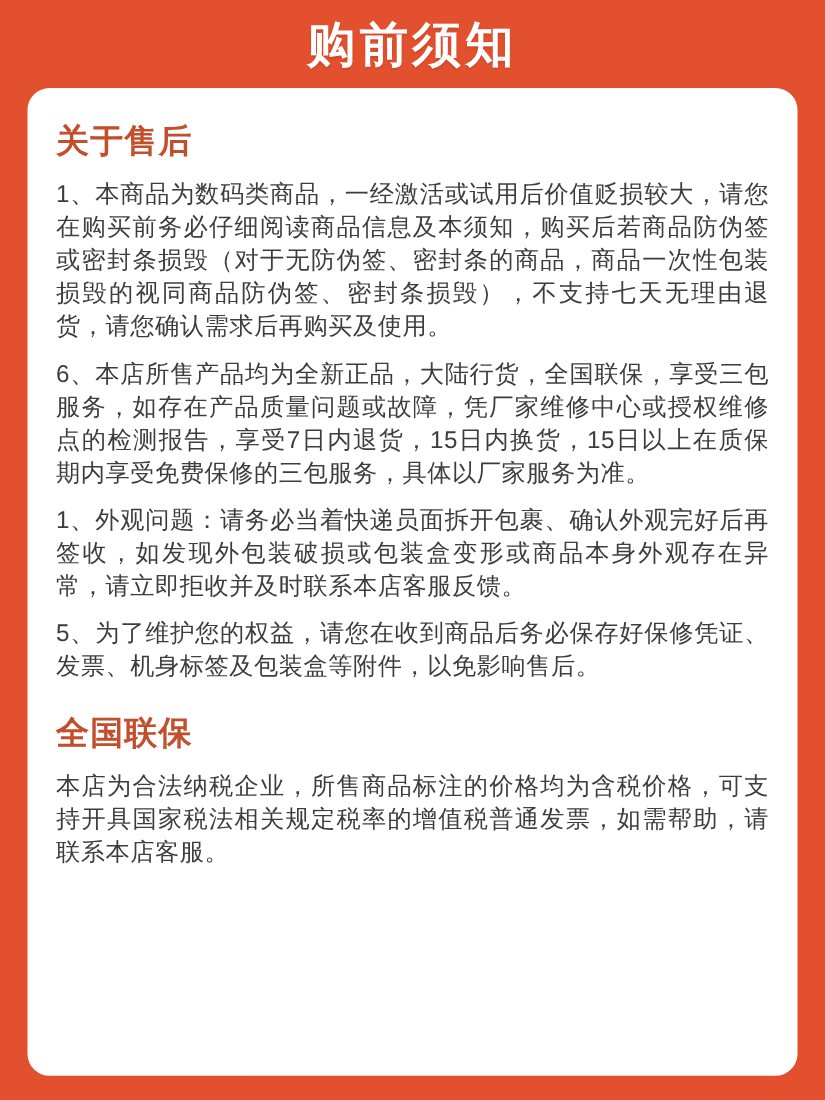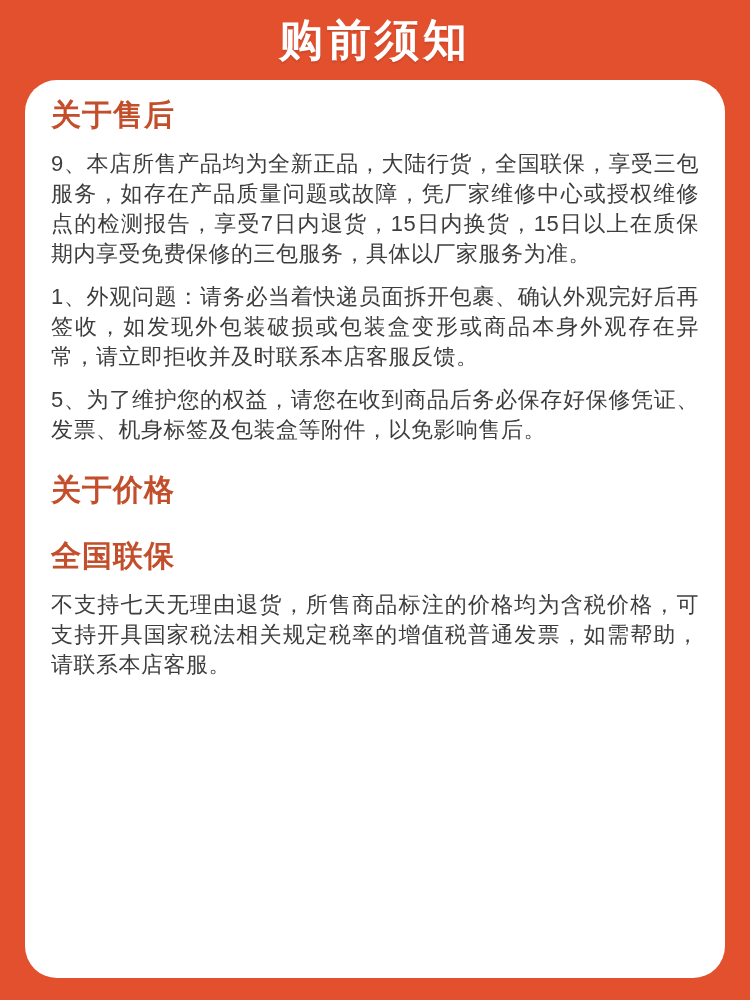--- a/index.html
+++ b/index.html
@@ -25,23 +25,23 @@
     color: #FFFFFF;
     font-size: 44px;
     font-weight: bold;
     letter-spacing: 4px;
     text-shadow: 0 2px 2px rgba(0,0,0,0.10);
   }
   .card {
     margin: 0 25px;
     height: 898px;
     background: #FFFFFF;
-    border-radius: 32px;
+    border-radius: 20px;
     box-sizing: border-box;
-    padding: 15px 26px 24px 26px;
+    padding: 28px 26px 24px 26px;
     overflow: hidden;
   }
   .heading {
     margin: 25px 0 4px 0;
     color: #C34E2B;
     font-size: 30px;
     font-weight: bold;
     letter-spacing: 1px;
   }
   section:first-child .heading {
@@ -62,29 +62,29 @@
 <div class="page">
 
   <div class="header">
     <h1 class="title">购前须知</h1>
   </div>
 
   <div class="card">
 
     <section>
       <h2 class="heading">关于售后</h2>
-      <p class="para">9、本店所售产品均为全新正品，大陆行货，全国联保，享受三包服务，如存在产品质量问题或故障，凭厂家维修中心或授权维修点的检测报告，享受7日内退货，15日内换货，15日以上在质保期内享受免费保修的三包服务，具体以厂家服务为准。</p>
+      <p class="para">1、本商品为数码类商品，一经激活或试用后价值贬损较大，请您在购买前务必仔细阅读商品信息及本须知，购买后若商品防伪签或密封条损毁（对于无防伪签、密封条的商品，商品一次性包装损毁的视同商品防伪签、密封条损毁），不支持七天无理由退货，请您确认需求后再购买及使用。</p>
+      <p class="para">6、本店所售产品均为全新正品，大陆行货，全国联保，享受三包服务，如存在产品质量问题或故障，凭厂家维修中心或授权维修点的检测报告，享受7日内退货，15日内换货，15日以上在质保期内享受免费保修的三包服务，具体以厂家服务为准。</p>
       <p class="para">1、外观问题：请务必当着快递员面拆开包裹、确认外观完好后再签收，如发现外包装破损或包装盒变形或商品本身外观存在异常，请立即拒收并及时联系本店客服反馈。</p>
       <p class="para">5、为了维护您的权益，请您在收到商品后务必保存好保修凭证、发票、机身标签及包装盒等附件，以免影响售后。</p>
     </section>
 
     <section>
-      <h2 class="heading">关于价格</h2>
     </section>
 
     <section>
       <h2 class="heading">全国联保</h2>
-      <p class="para">不支持七天无理由退货，所售商品标注的价格均为含税价格，可支持开具国家税法相关规定税率的增值税普通发票，如需帮助，请联系本店客服。</p>
+      <p class="para">本店为合法纳税企业，所售商品标注的价格均为含税价格，可支持开具国家税法相关规定税率的增值税普通发票，如需帮助，请联系本店客服。</p>
     </section>
 
   </div>
 
 </div>
 
 </body></html>

